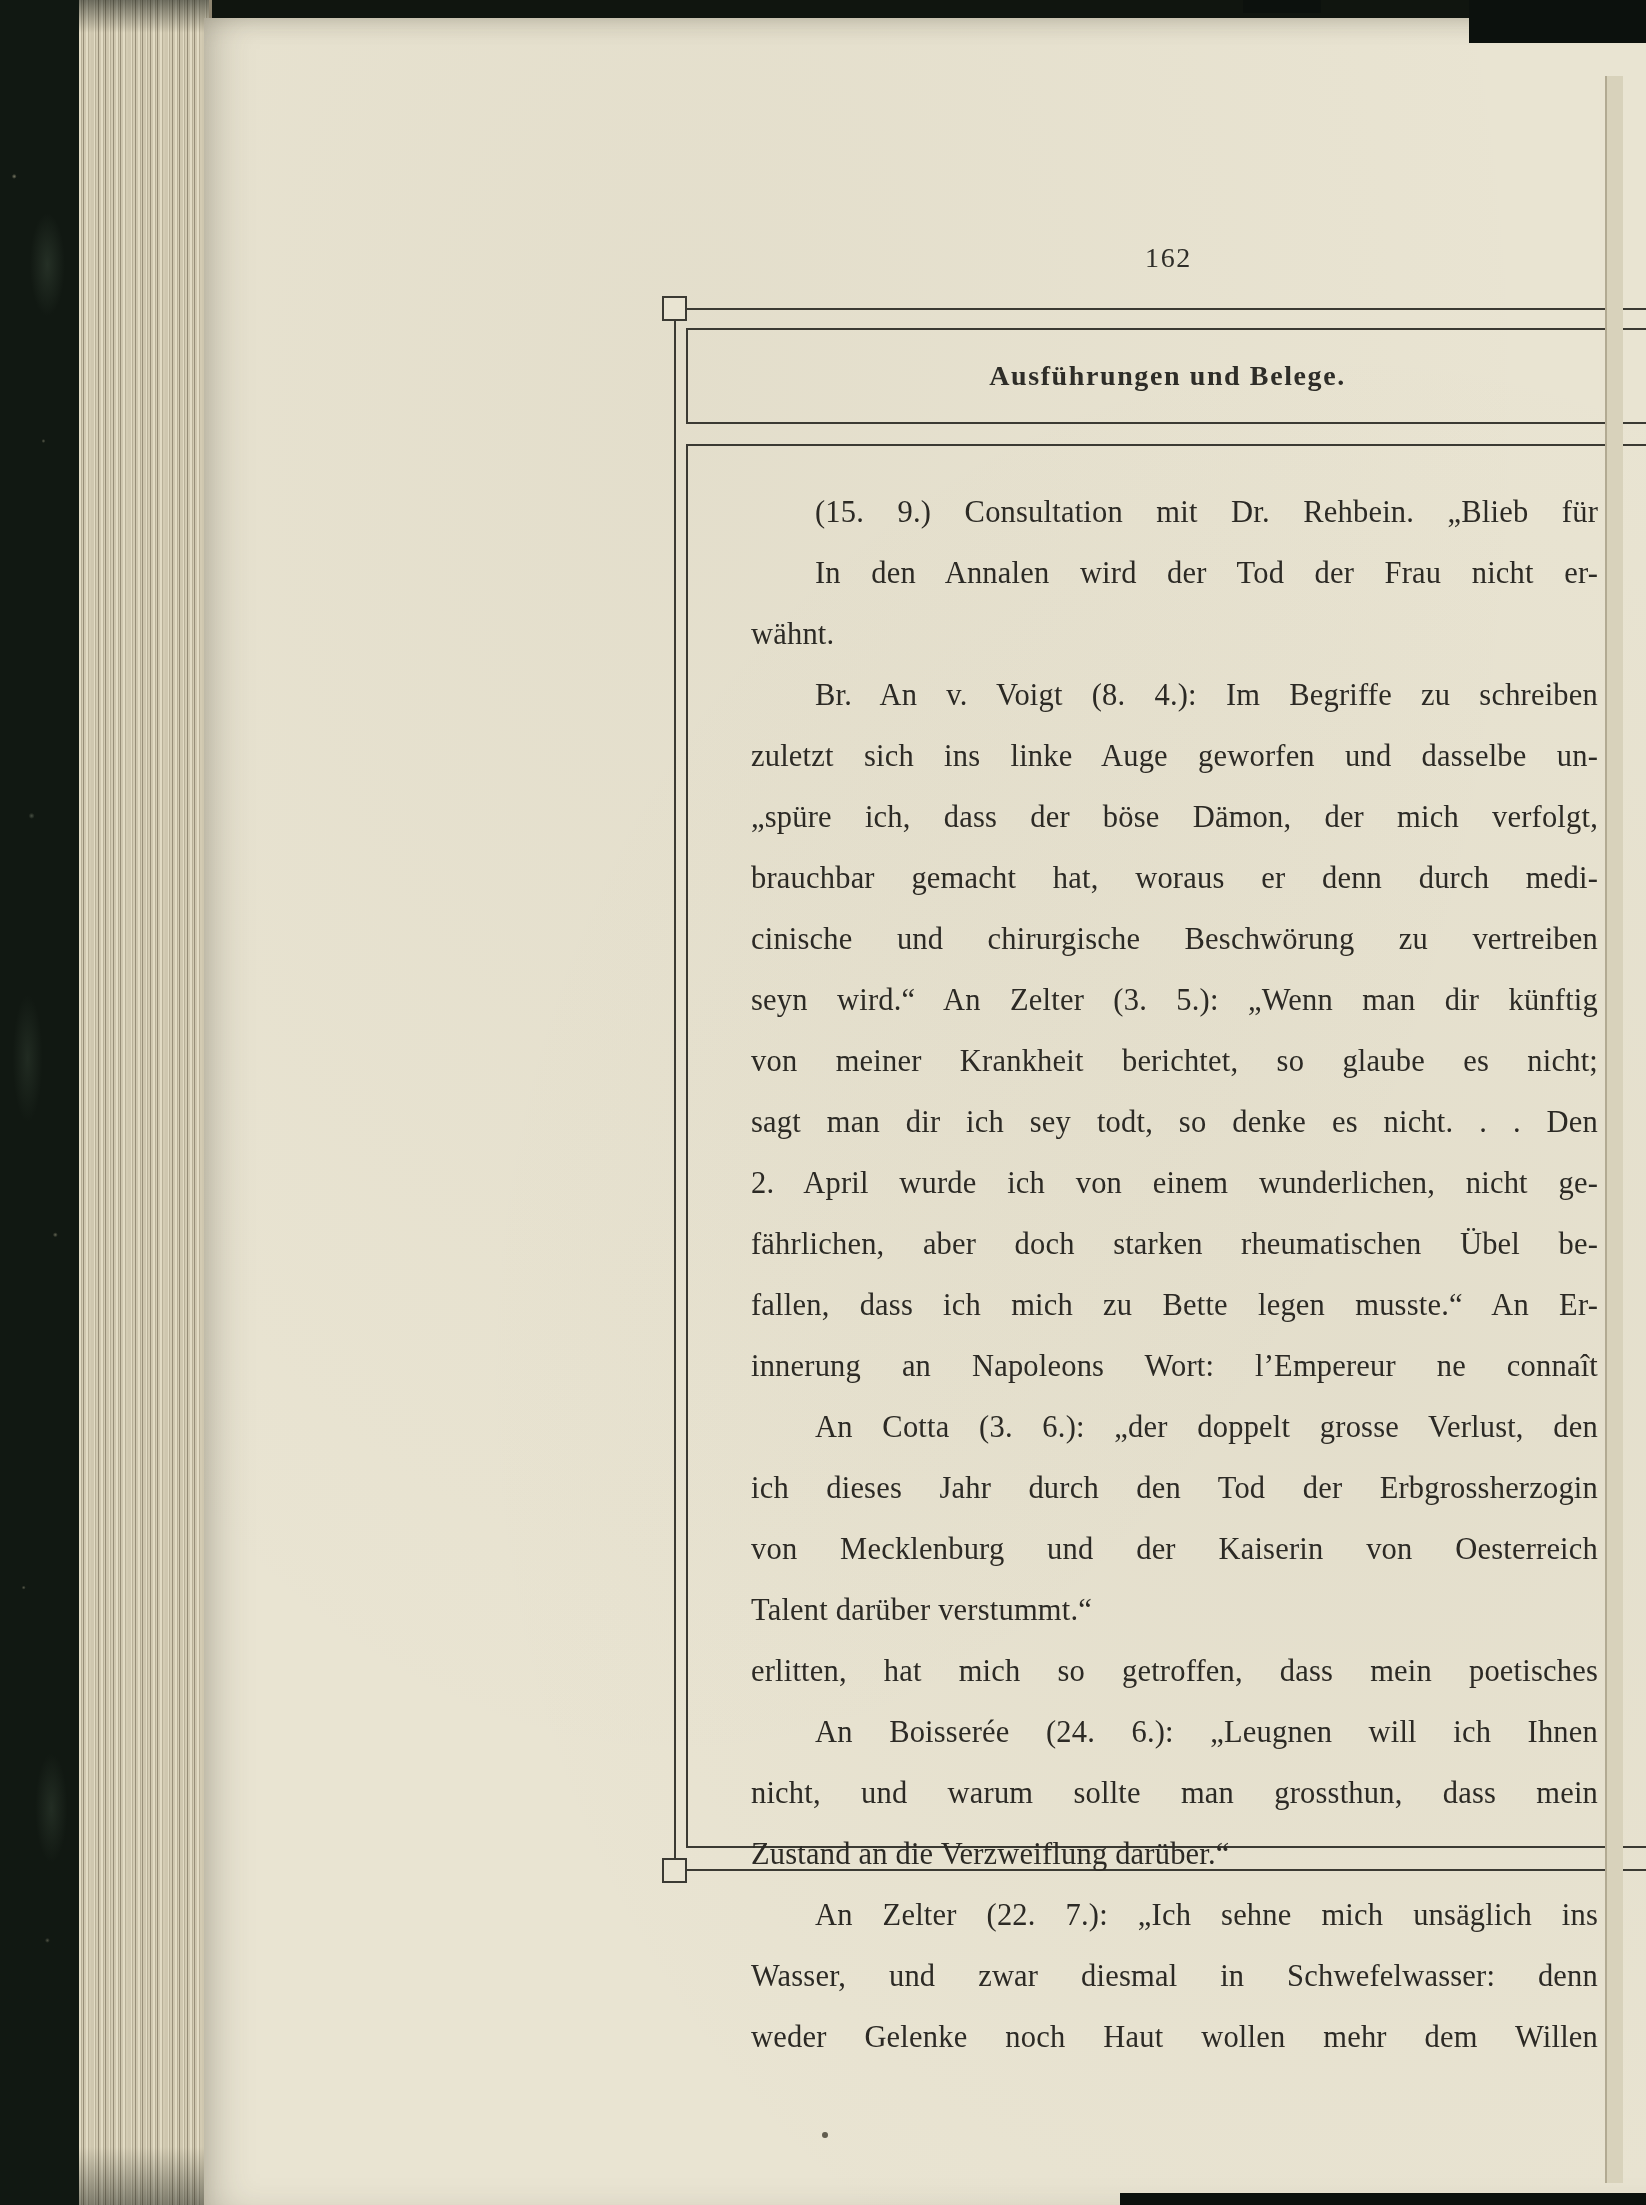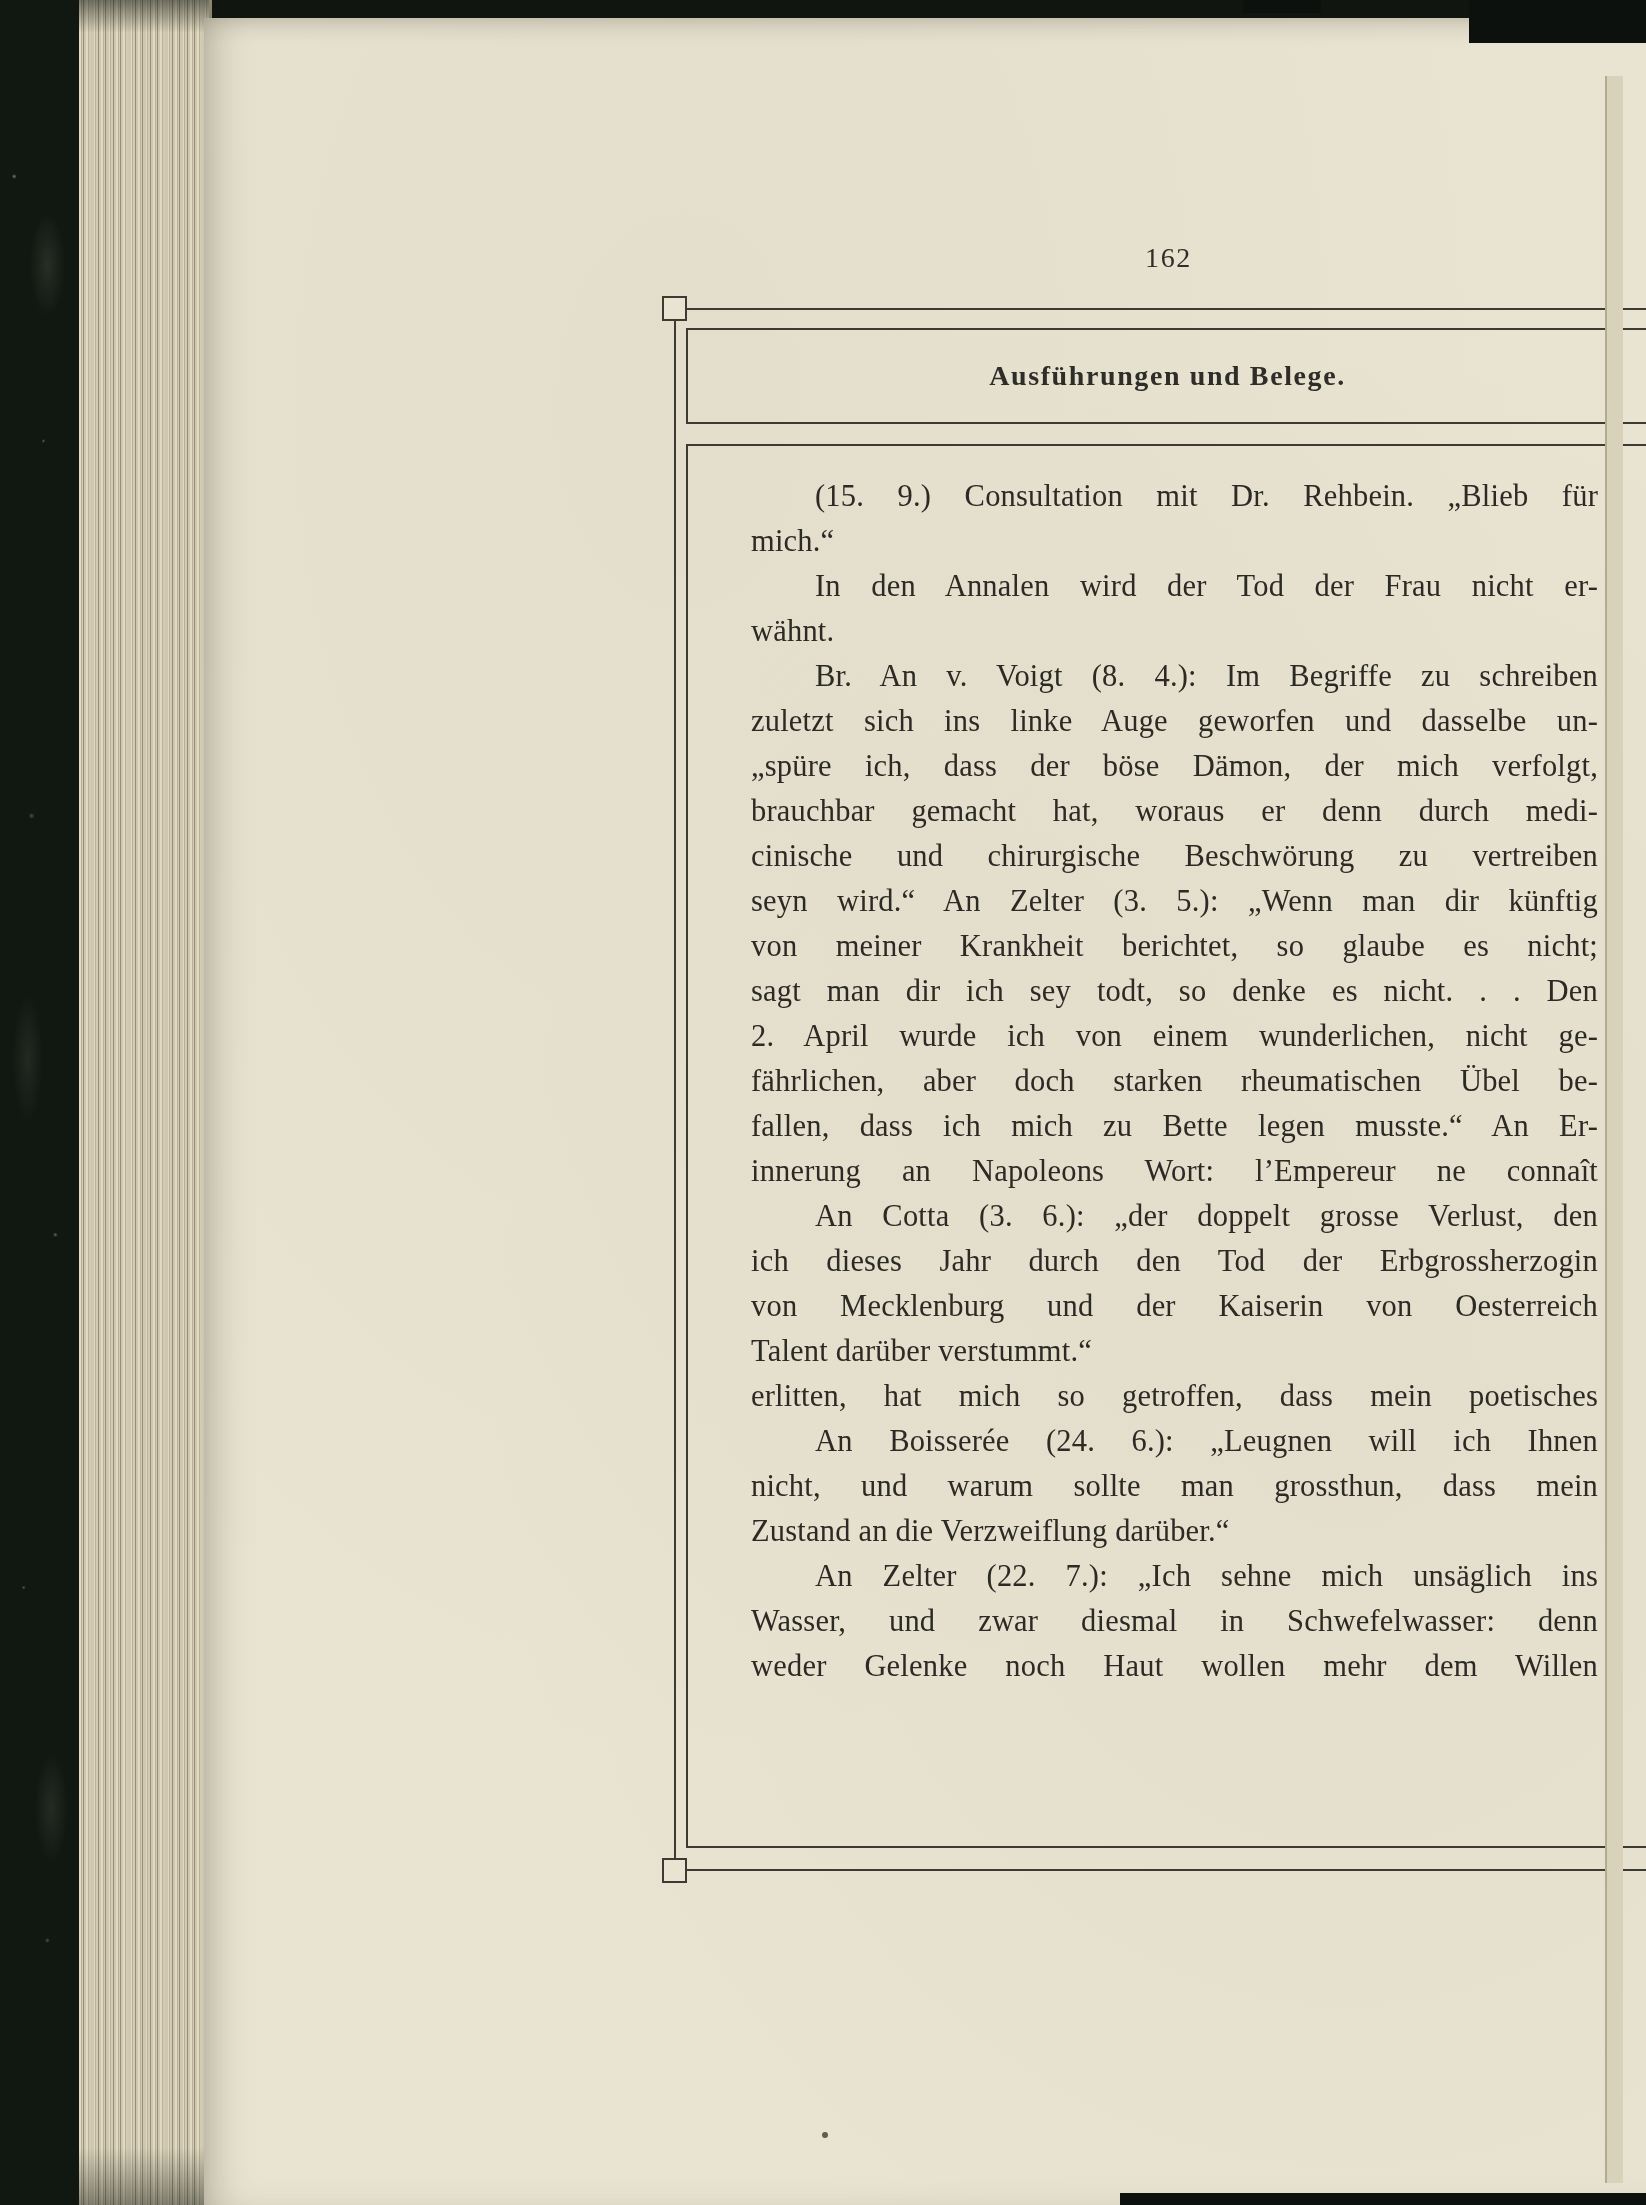--- a/index.html
+++ b/index.html
@@ -93,21 +93,21 @@
 
   .text-box {
     position: absolute; left: 482px; top: 426px; width: 963px; height: 1404px;
     border: 2.5px solid #3b3a33; box-sizing: border-box;
     padding: 28px 49px 0 63px;
   }
 
   .body-text {
     font-size: 30.5px; line-height: 45px; color: #2c2a25; letter-spacing: 0.2px;
   }
-  .line { text-align: justify; text-align-last: justify; }
+  .line { text-align: justify; text-align-last: justify; margin-top: 16px; }
   .line.no-just { text-align-last: left; }
   .line.indent { text-indent: 64px; }
   .bold { font-weight: normal; }
 
   .ink-speck {
     position: absolute; left: 618px; top: 2114px; width: 5.8px; height: 5.8px;
     border-radius: 50%; background: #4a4538; opacity: 0.85;
   }
 </style>
 </head>
@@ -129,21 +129,20 @@
 
     </div>
 
     <div class="header-box">
       <span>Ausführungen und Belege.</span>
     </div>
 
     <div class="text-box">
       <div class="body-text">
           <div class="line indent"><span>(15. 9.) Consultation mit Dr. Rehbein. „Blieb für</span></div>
-          <div class="line no-just"><span>mich.“</span></div>
           <div class="line indent"><span>In den </span><span class="bold">Annalen</span><span> wird der Tod der Frau nicht er-</span></div>
           <div class="line no-just"><span>wähnt.</span></div>
           <div class="line indent"><span class="bold">Br.</span><span> An v. Voigt (8. 4.): Im Begriffe zu schreiben</span></div>
           <div class="line"><span>zuletzt sich ins linke Auge geworfen und dasselbe un-</span></div>
           <div class="line"><span>„spüre ich, dass der böse Dämon, der mich verfolgt,</span></div>
           <div class="line"><span>brauchbar gemacht hat, woraus er denn durch medi-</span></div>
           <div class="line"><span>cinische und chirurgische Beschwörung zu vertreiben</span></div>
           <div class="line"><span>seyn wird.“ An Zelter (3. 5.): „Wenn man dir künftig</span></div>
           <div class="line"><span>von meiner Krankheit berichtet, so glaube es nicht;</span></div>
           <div class="line"><span>sagt man dir ich sey todt, so denke es nicht. . . Den</span></div>

